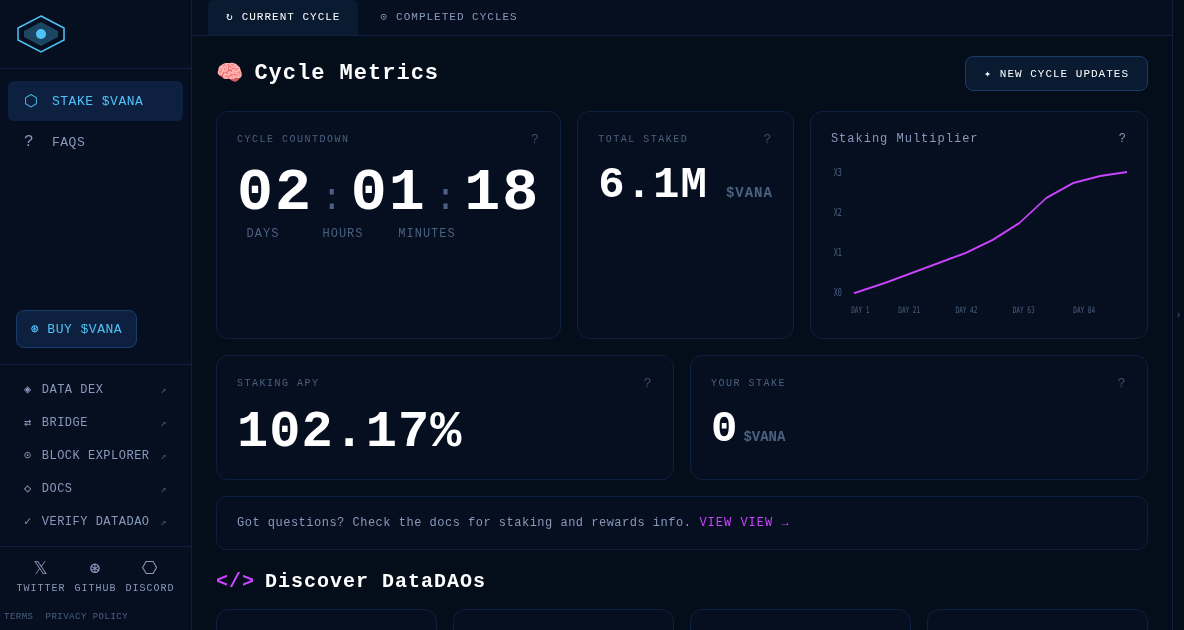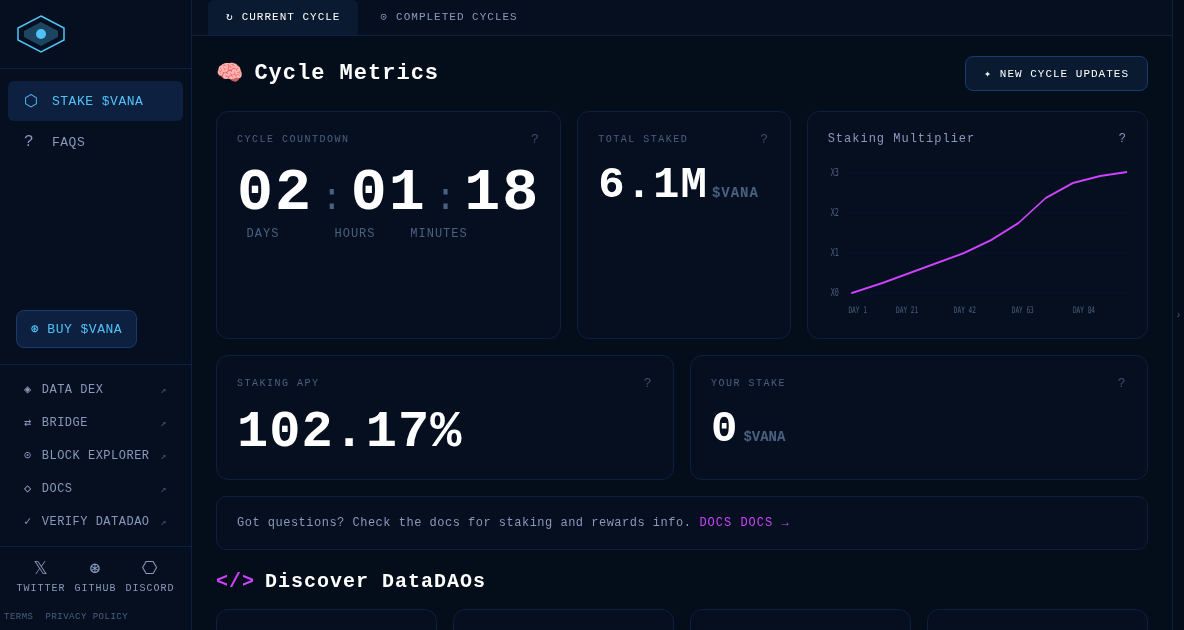--- a/index.html
+++ b/index.html
@@ -249,31 +249,31 @@
       gap: 0px;
       margin-top: 4px;
     }
     .count-label {
       font-size: 12px;
       color: #4a6080;
       letter-spacing: 1px;
       text-transform: uppercase;
     }
     .count-label-days { width: 52px; }
-    .count-label-hours { width: 60px; margin-left: 36px; }
+    .count-label-hours { width: 60px; margin-left: 24px; }
     .count-label-minutes { width: 60px; margin-left: 24px; }
 
     .total-staked-val {
       font-size: 44px;
       font-weight: bold;
       color: #fff;
       letter-spacing: 1px;
       display: flex;
       align-items: baseline;
-      gap: 4px;
+      gap: 18px;
       line-height: 1;
     }
     .vana-unit { font-size: 14px; color: #4a6080; }
 
     
     .metrics-row2 {
       display: grid;
       grid-template-columns: 1fr 1fr;
       gap: 16px;
       margin-bottom: 16px;
@@ -593,21 +593,21 @@
         </div>
         <div class="stake-val">
           <span>0</span>
           <span class="vana-unit">$VANA</span>
         </div>
       </div>
     </div>
 
     <div class="info-banner">
       <span>Got questions? Check the docs for staking and rewards info.</span>
-      <span class="view-docs-link">DOCS DOCS →</span>
+      <span class="view-docs-link">VIEW VIEW →</span>
     </div>
 
     <div class="discover-section">
       <div class="discover-title">
         <span class="discover-icon">&lt;/&gt;</span>
         <span>Discover DataDAOs</span>
       </div>
       <div class="dao-cards">
         <div class="dao-card">
           <div class="dao-logo">

